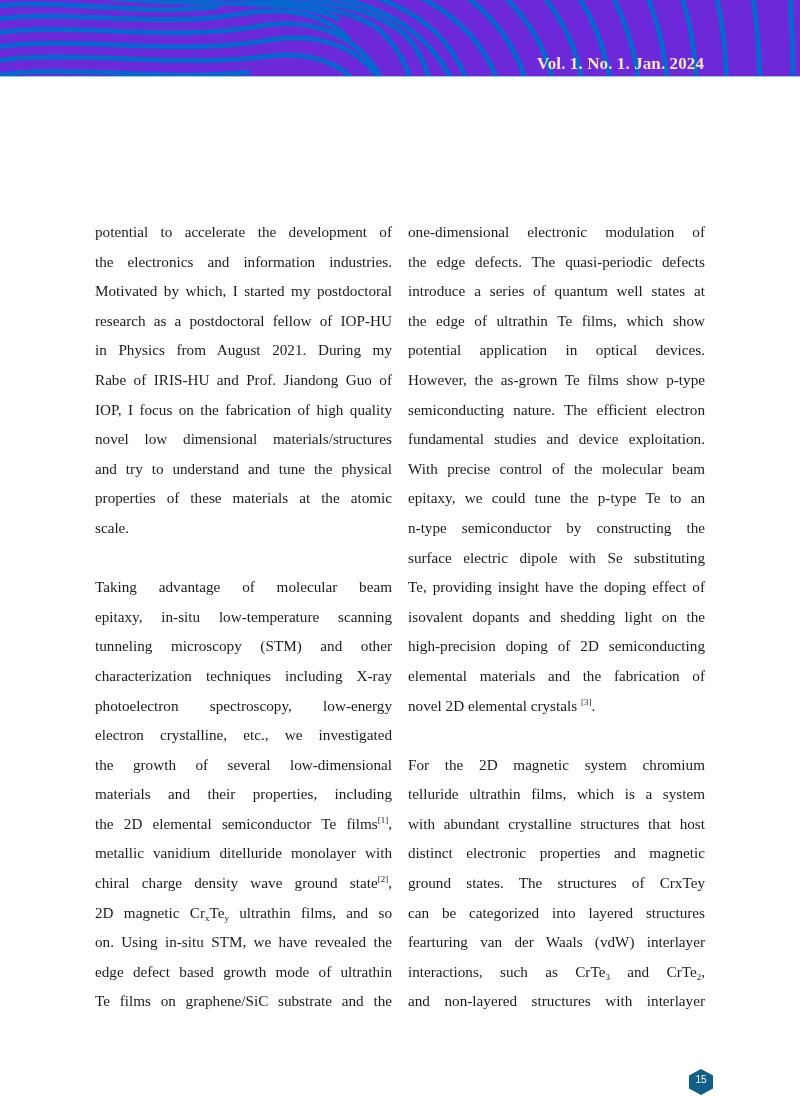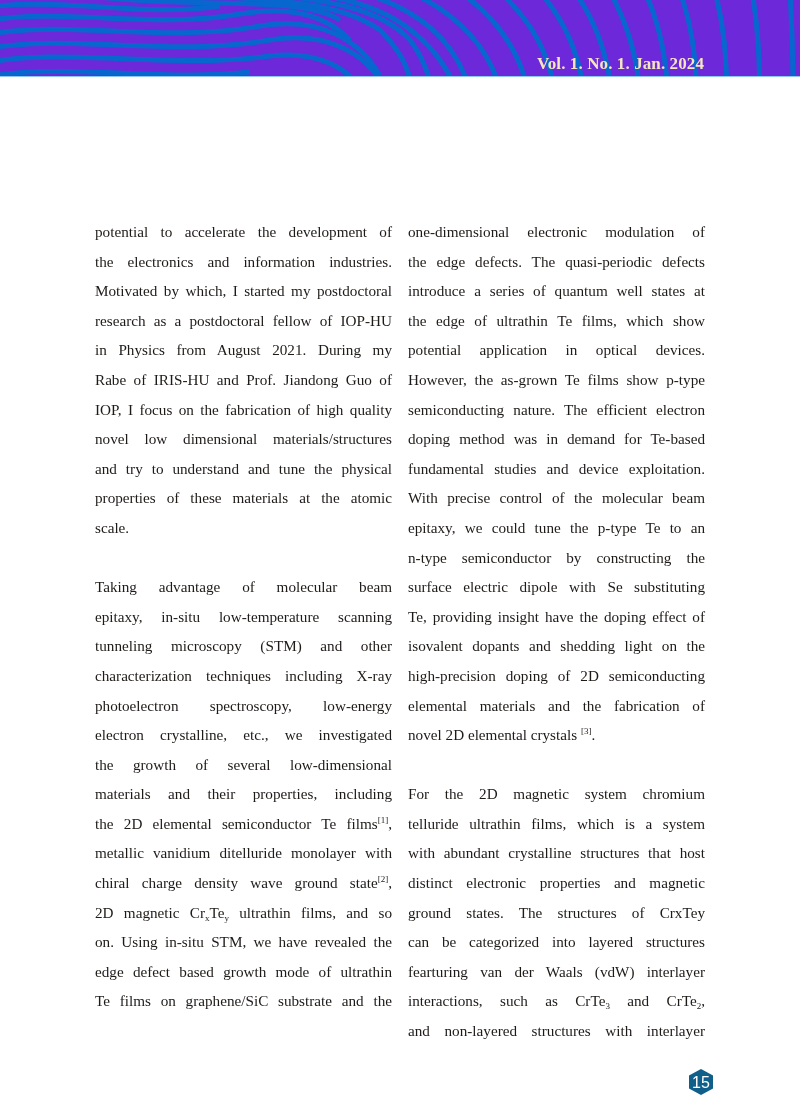--- a/index.html
+++ b/index.html
@@ -31,21 +31,21 @@
   .line.last { text-align-last: left; }
   .line.blank { height: 29.6px; }
   sup { font-size: 9px; line-height: 0; vertical-align: 6px; }
   sub { font-size: 9px; line-height: 0; vertical-align: -3px; }
   .page-num {
     position: absolute; left: 688px; top: 1068px; width: 26px; height: 28px;
   }
   .page-num svg { position: absolute; left: 0; top: 0; }
   .page-num span {
     position: absolute; left: 0; top: 6px; width: 26px; text-align: center;
-    font-family: "Liberation Sans", sans-serif; font-size: 16px; color: #ffffff;
+    font-family: "Liberation Sans", sans-serif; font-size: 10px; color: #ffffff;
   }
 </style>
 </head>
 <body>
 
 <div class="header">
   <svg width="800" height="76" viewBox="0 0 800 76">
     <g fill="none" stroke="#0867cf" stroke-width="5">
       <path d="M-20 8 C 60 -4, 140 18, 220 6"></path>
       <path d="M-20 22 C 60 6, 150 30, 240 14 C 300 4, 330 20, 350 40"></path>
@@ -110,21 +110,20 @@
 
 <div class="col col-right">
   <div>
     <span class="line">one-dimensional electronic modulation of</span>
     <span class="line">the edge defects. The quasi-periodic defects</span>
     <span class="line">introduce a series of quantum well states at</span>
     <span class="line">the edge of ultrathin Te films, which show</span>
     <span class="line">potential application in optical devices.</span>
     <span class="line">However, the as-grown Te films show p-type</span>
     <span class="line">semiconducting nature. The efficient electron</span>
-    <span class="line">doping method was in demand for Te-based</span>
     <span class="line">fundamental studies and device exploitation.</span>
     <span class="line">With precise control of the molecular beam</span>
     <span class="line">epitaxy, we could tune the p-type Te to an</span>
     <span class="line">n-type semiconductor by constructing the</span>
     <span class="line">surface electric dipole with Se substituting</span>
     <span class="line">Te, providing insight have the doping effect of</span>
     <span class="line">isovalent dopants and shedding light on the</span>
     <span class="line">high-precision doping of 2D semiconducting</span>
     <span class="line">elemental materials and the fabrication of</span>
     <span class="line last"><span>novel 2D elemental crystals </span><sup>[3]</sup><span>.</span></span>

